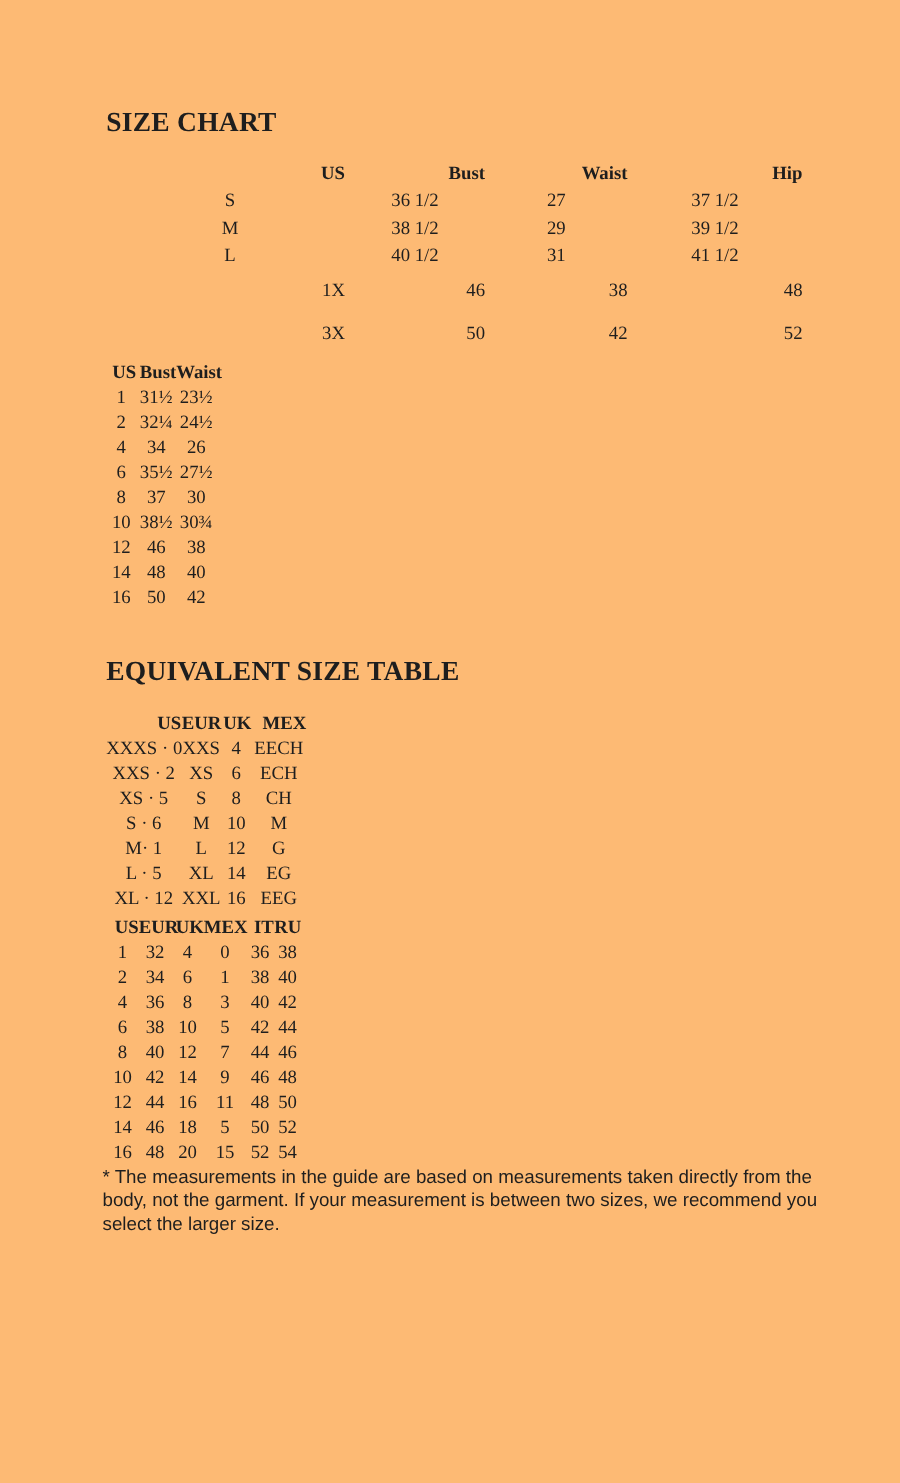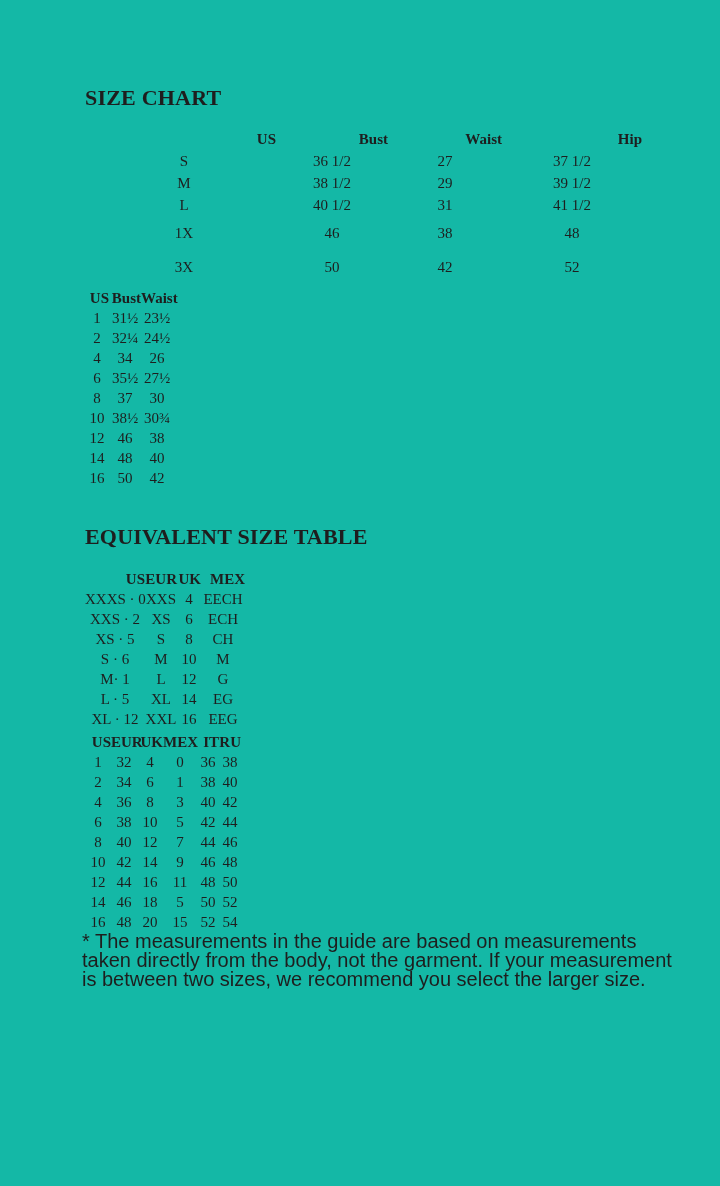--- a/index.html
+++ b/index.html
@@ -1,20 +1,20 @@
 <!DOCTYPE html>
 <html><head>
 <meta charset="utf-8">
 <style>
   html, body { margin: 0; padding: 0; background: #ffffff; }
   .page {
     position: relative;
     width: 720px;
     height: 1186px;
-    background: #14b8a6;
+    background: #fdba74;
     color: #1e1e1e;
     font-family: "Liberation Serif", serif;
     overflow: hidden;
   }
   h1.heading {
     margin: 0;
     font-family: "Liberation Serif", serif;
     font-weight: 700;
     font-size: 22px;
     line-height: 24px;
@@ -37,36 +37,36 @@
     font-weight: 400;
     line-height: 20px;
     white-space: nowrap;
     vertical-align: middle;
     overflow: visible;
   }
   th { font-weight: 700; text-align: right; }
 
   .main-table { margin: 18px 0 0 92px; width: 550px; }
   .main-table th, .main-table td { height: 22px; }
-  .main-table tbody.plus-rows td { height: 34px; }
+  .main-table tbody.plus-rows td { height: 34px; text-align: right; }
 
   .small-table { margin: 4px 0 0 85px; width: 88px; }
   .small-table th, .small-table td { height: 20px; }
 
   .eq-letter-table { margin: 20px 0 0 85px; width: 160px; }
   .eq-letter-table th, .eq-letter-table td { height: 20px; }
 
   .eq-numeric-table { margin: 3px 0 0 85px; width: 156px; }
   .eq-numeric-table th, .eq-numeric-table td { height: 20px; }
 
   .footnote {
     margin: 0 0 0 82px;
     width: 592px;
     font-family: "Liberation Sans", sans-serif;
-    font-size: 20px;
+    font-size: 15px;
     line-height: 19px;
     color: #1e1e1e;
   }
 </style>
 </head>
 <body>
 
 <div class="page">
 
   <h1 class="heading" id="size-chart-title">SIZE CHART</h1>

